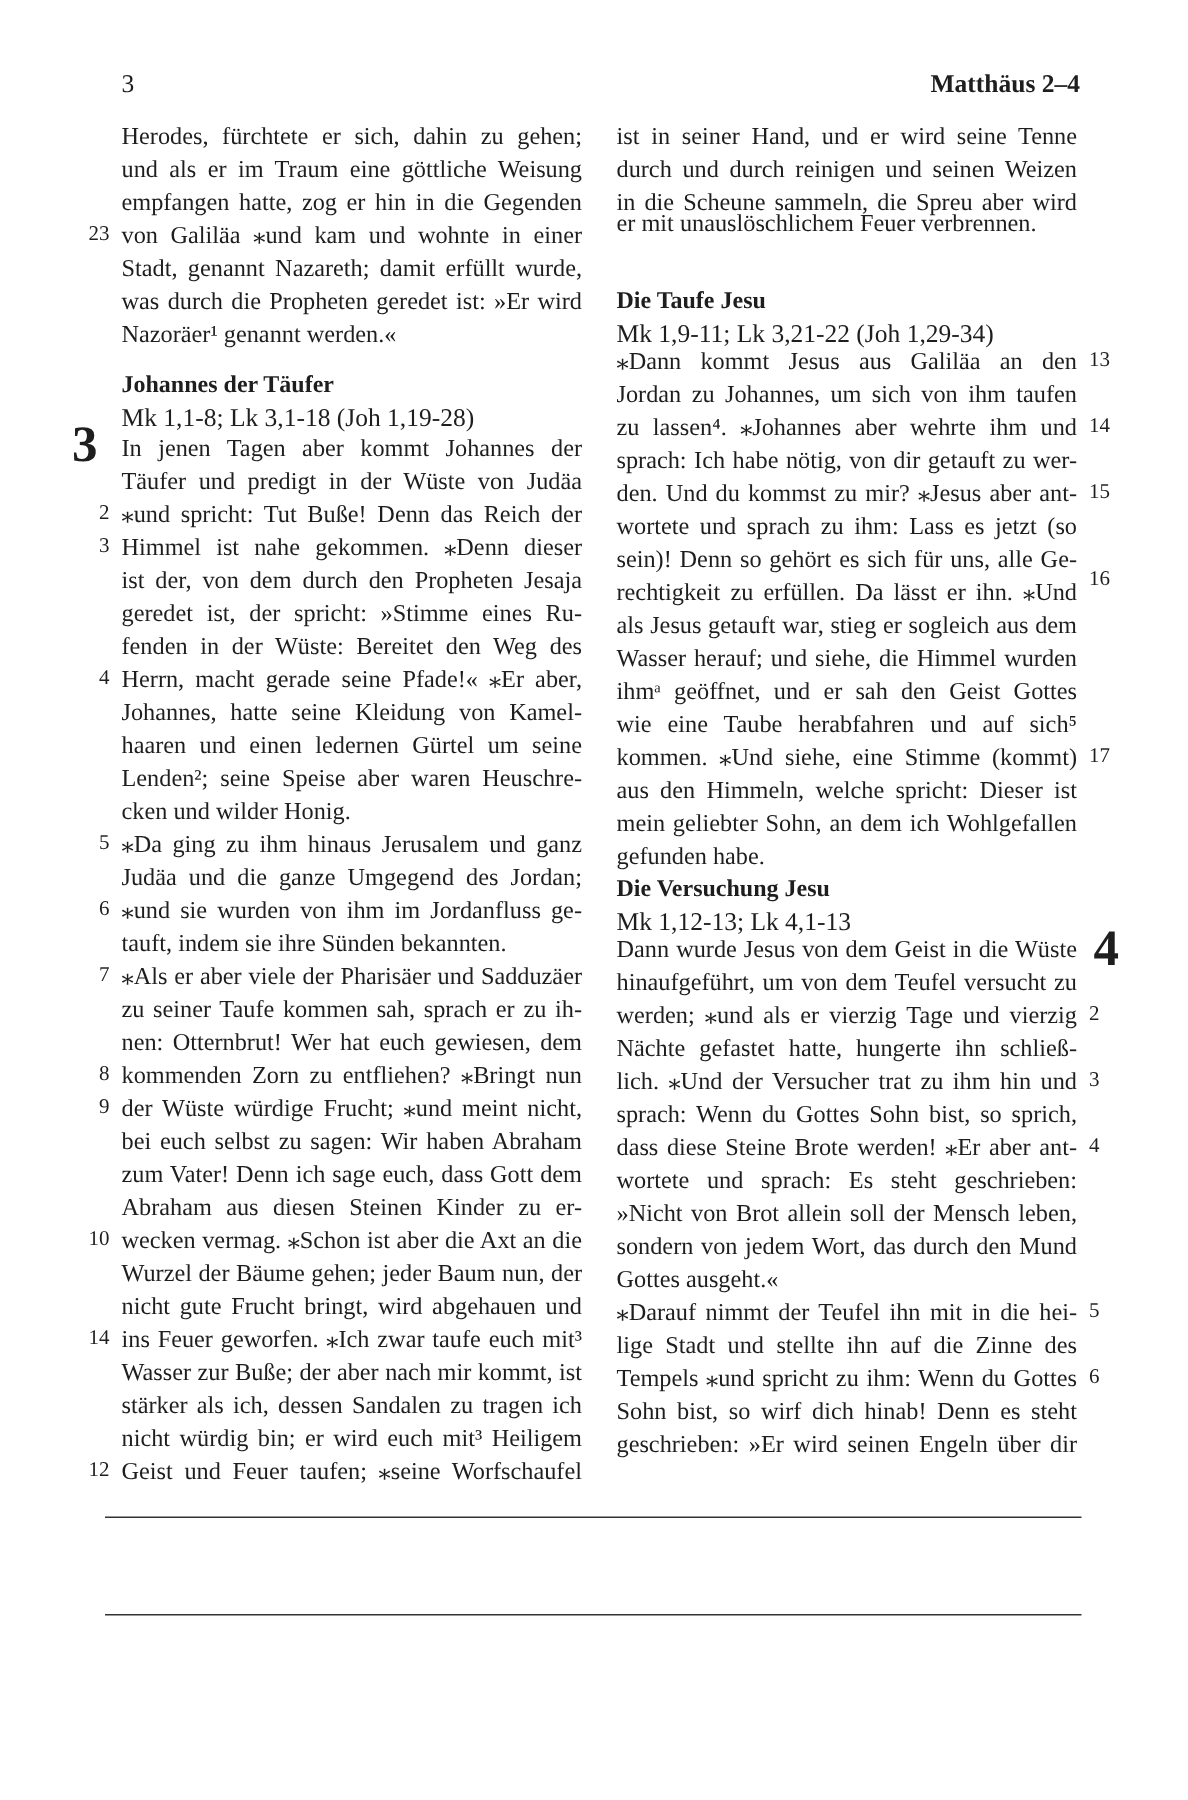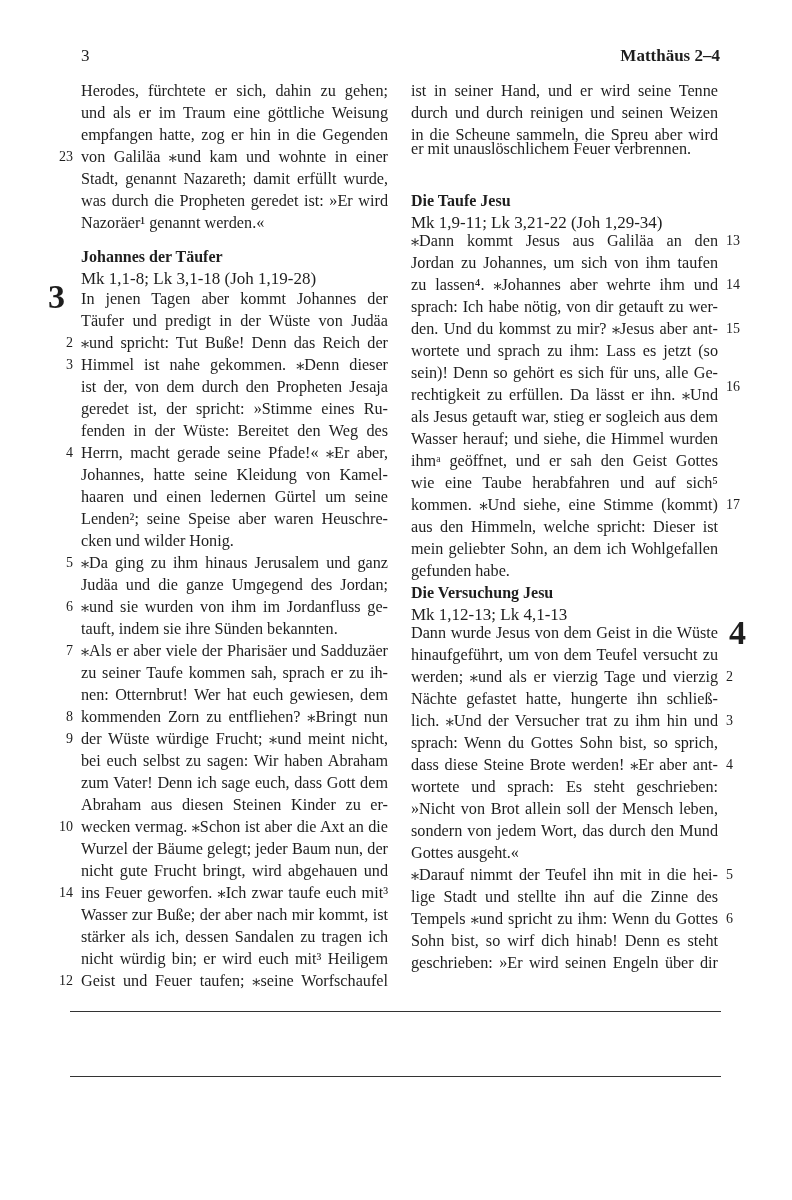--- a/index.html
+++ b/index.html
@@ -74,21 +74,21 @@
       <div class="ln" style="top: 604px;">nen: Otternbrut! Wer hat euch gewiesen, dem</div>
       <div class="ln" style="top: 626px;">kommenden Zorn zu entfliehen? ⁎Bringt nun</div>
       <span class="vn" style="top: 626px;">8</span>
       <div class="ln" style="top: 648px;">der Wüste würdige Frucht; ⁎und meint nicht,</div>
       <span class="vn" style="top: 648px;">9</span>
       <div class="ln" style="top: 670px;">bei euch selbst zu sagen: Wir haben Abraham</div>
       <div class="ln" style="top: 692px;">zum Vater! Denn ich sage euch, dass Gott dem</div>
       <div class="ln" style="top: 714px;">Abraham aus diesen Steinen Kinder zu er-</div>
       <div class="ln" style="top: 736px;">wecken vermag. ⁎Schon ist aber die Axt an die</div>
       <span class="vn" style="top: 736px;">10</span>
-      <div class="ln" style="top: 758px;">Wurzel der Bäume gelegt; jeder Baum nun, der</div>
+      <div class="ln" style="top: 758px;">Wurzel der Bäume gehen; jeder Baum nun, der</div>
       <div class="ln" style="top: 780px;">nicht gute Frucht bringt, wird abgehauen und</div>
       <div class="ln" style="top: 802px;">ins Feuer geworfen. ⁎Ich zwar taufe euch mit³</div>
       <span class="vn" style="top: 802px;">14</span>
       <div class="ln" style="top: 824px;">Wasser zur Buße; der aber nach mir kommt, ist</div>
       <div class="ln" style="top: 846px;">stärker als ich, dessen Sandalen zu tragen ich</div>
       <div class="ln" style="top: 868px;">nicht würdig bin; er wird euch mit³ Heiligem</div>
       <div class="ln" style="top: 890px;">Geist und Feuer taufen; ⁎seine Worfschaufel</div>
       <span class="vn" style="top: 890px;">12</span>
     </div>
   <div class="col col-right" id="colR">

